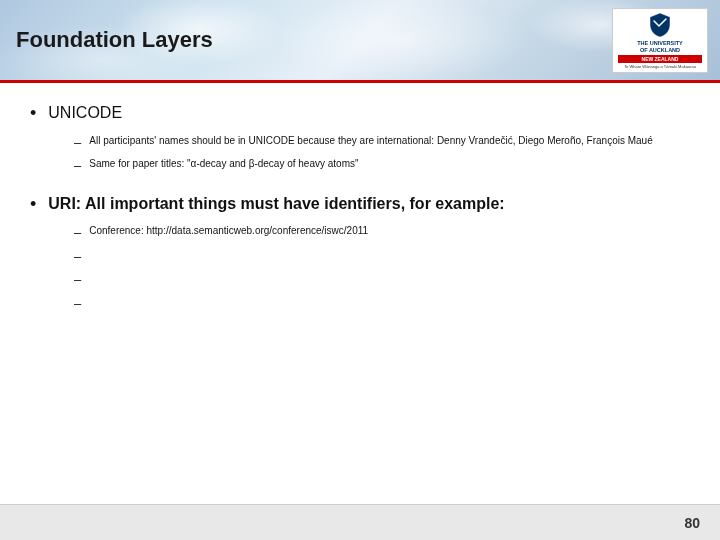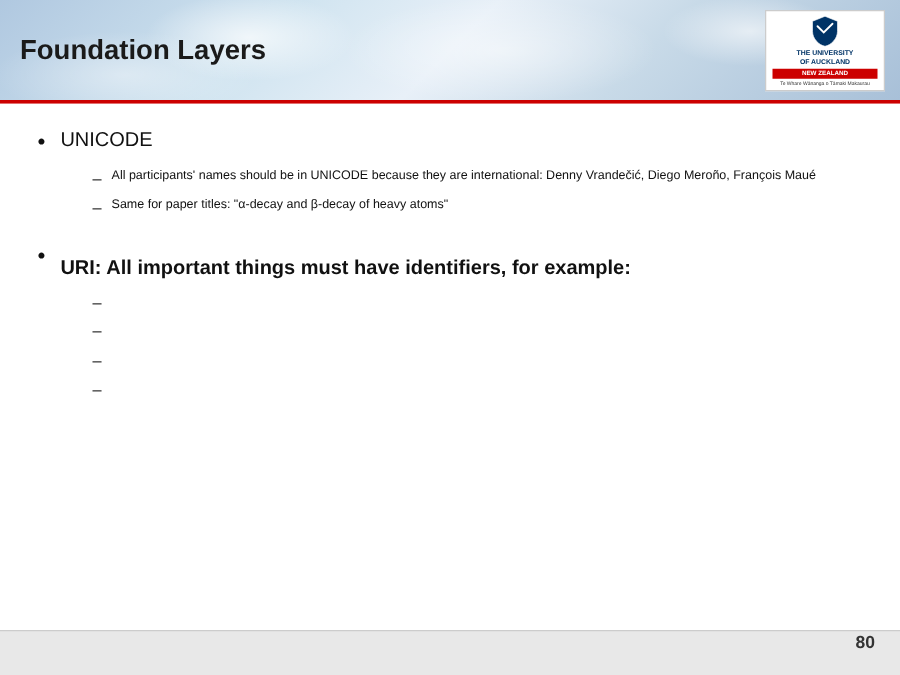--- a/index.html
+++ b/index.html
@@ -142,21 +142,20 @@
 
     .bullet-text {
       font-size: 16px;
       color: #111;
       font-weight: normal;
       line-height: 1.2;
     }
 
     .bullet-text.bold {
       font-weight: bold;
-      margin-top: 11px;
     }
 
     .sub-bullets {
       margin-left: 44px;
       margin-top: 4px;
     }
 
     .sub-bullet {
       display: flex;
       align-items: flex-start;
@@ -176,20 +175,21 @@
       color: #111;
       line-height: 1.5;
     }
 
     
     .footer {
       height: 36px;
       background: #e8e8e8;
       border-top: 1px solid #ccc;
       display: flex;
+      align-items: center;
       justify-content: flex-end;
       padding: 0 20px;
     }
 
     .page-number {
       font-size: 14px;
       color: #333;
       font-weight: bold;
     }
   </style>
@@ -239,20 +239,21 @@
     </div>
 
     <div class="bullet-section">
       <div class="bullet-main">
         <span class="bullet-dot">•</span>
         <span class="bullet-text bold">URI: All important things must have identifiers, for example:</span>
       </div>
       <div class="sub-bullets">
         <div class="sub-bullet">
           <span class="sub-dash">–</span>
+          <span class="sub-text">Conference: http://data.semanticweb.org/conference/iswc/2011</span>
         </div>
         <div class="sub-bullet">
           <span class="sub-dash">–</span>
         </div>
         <div class="sub-bullet">
           <span class="sub-dash">–</span>
         </div>
         <div class="sub-bullet">
           <span class="sub-dash">–</span>
         </div>

